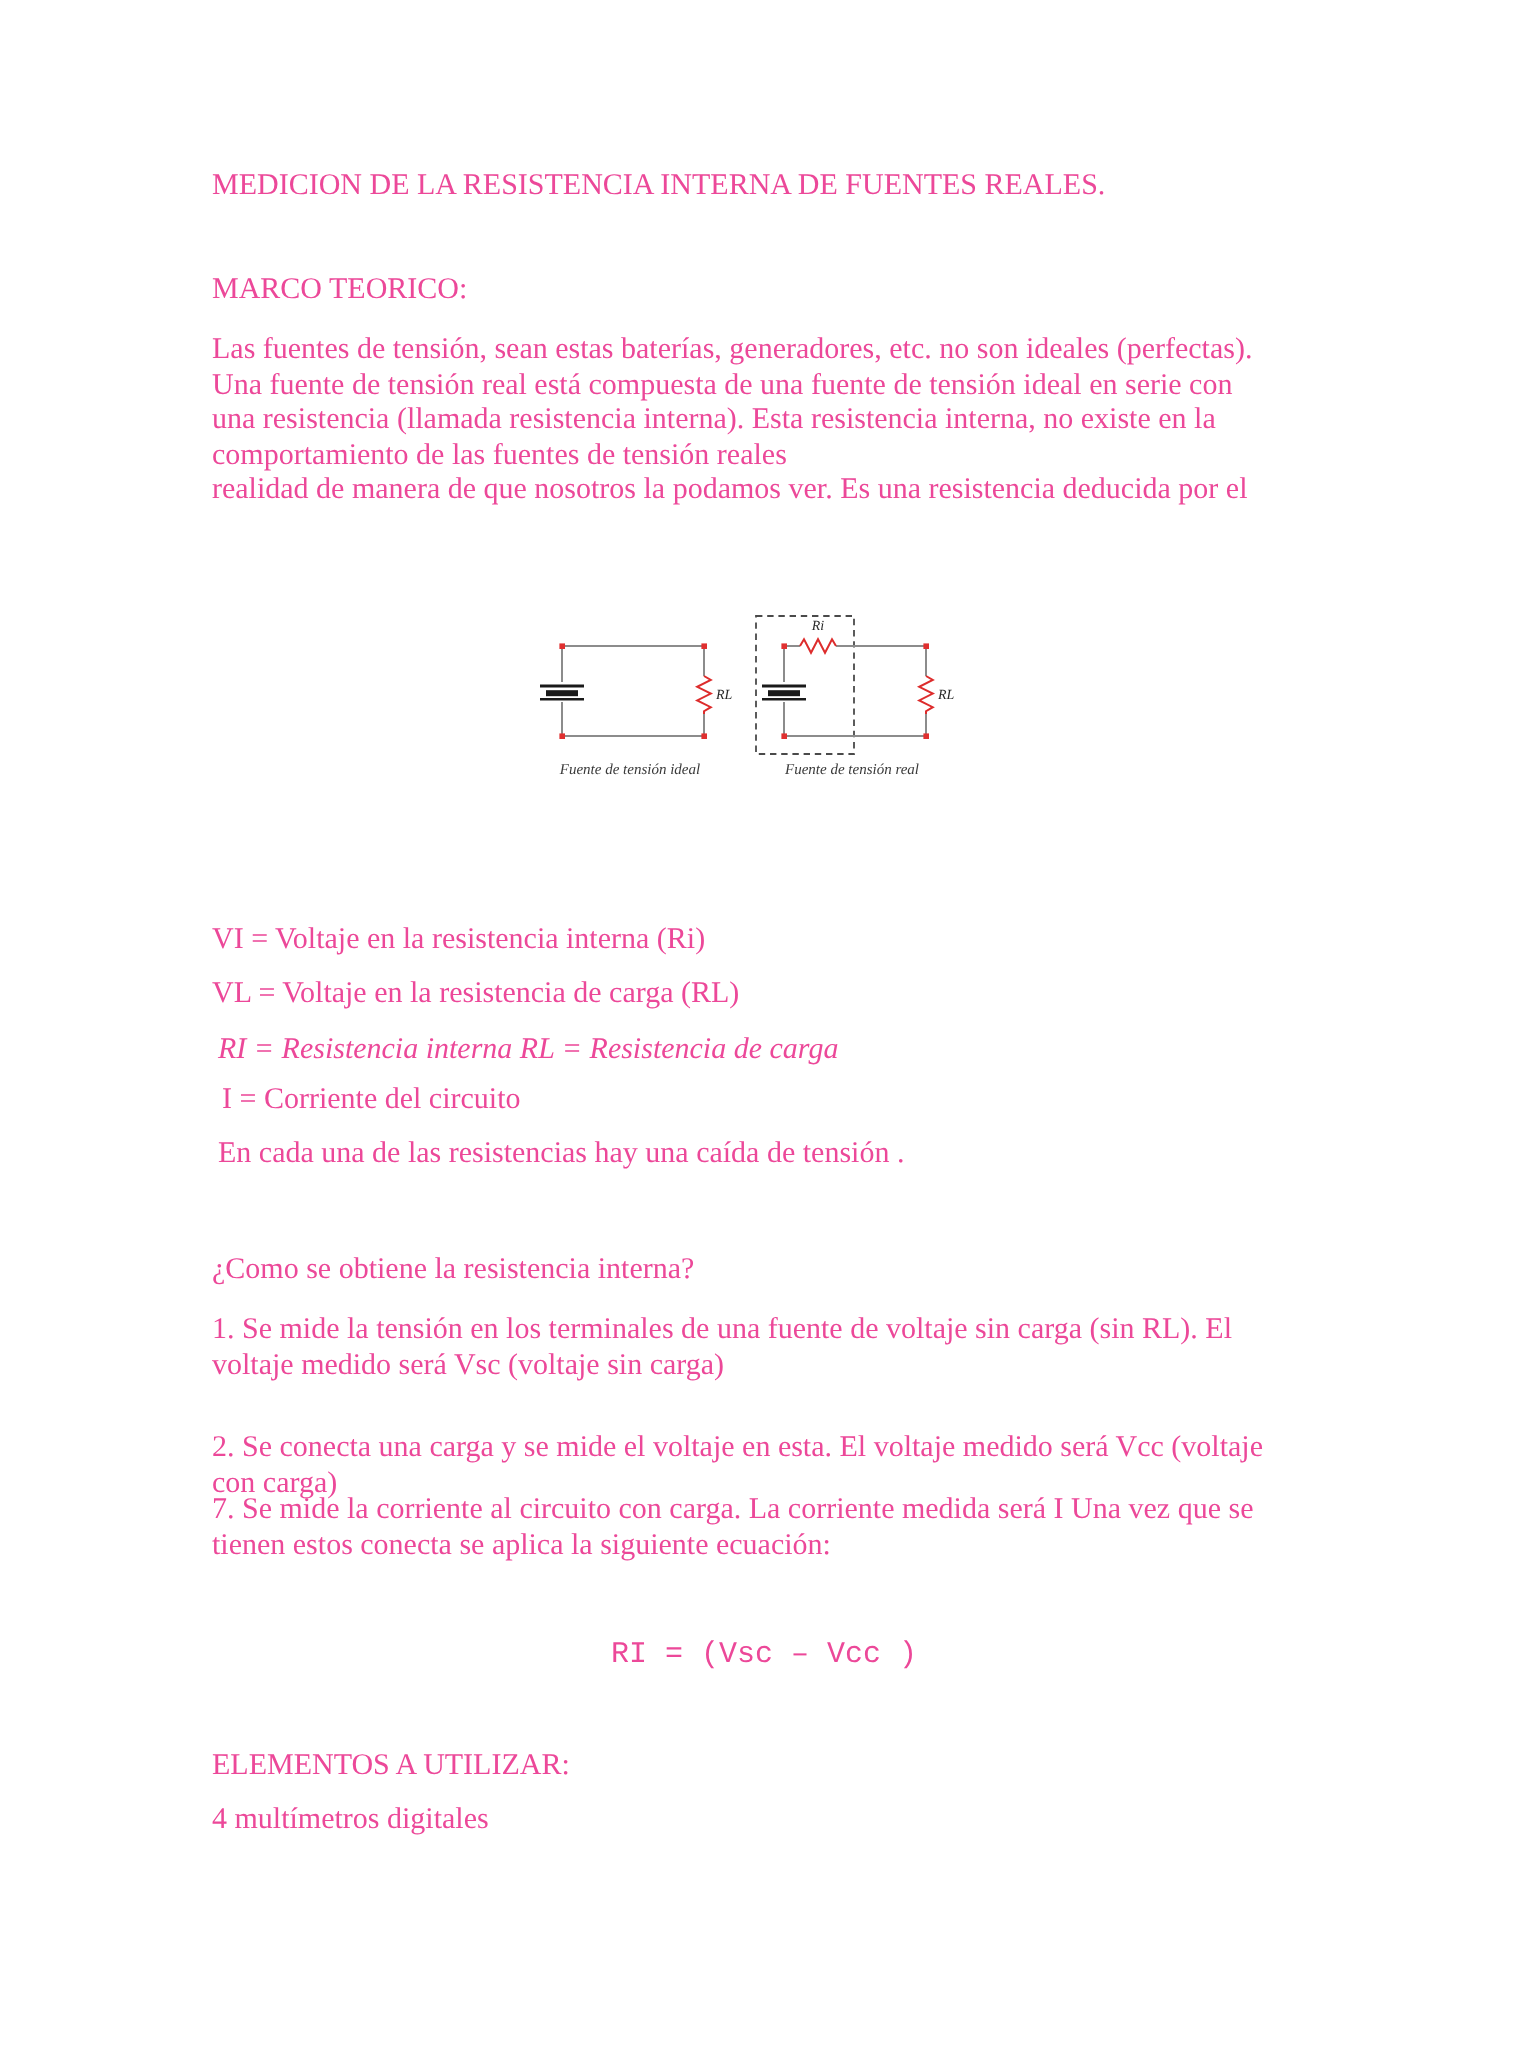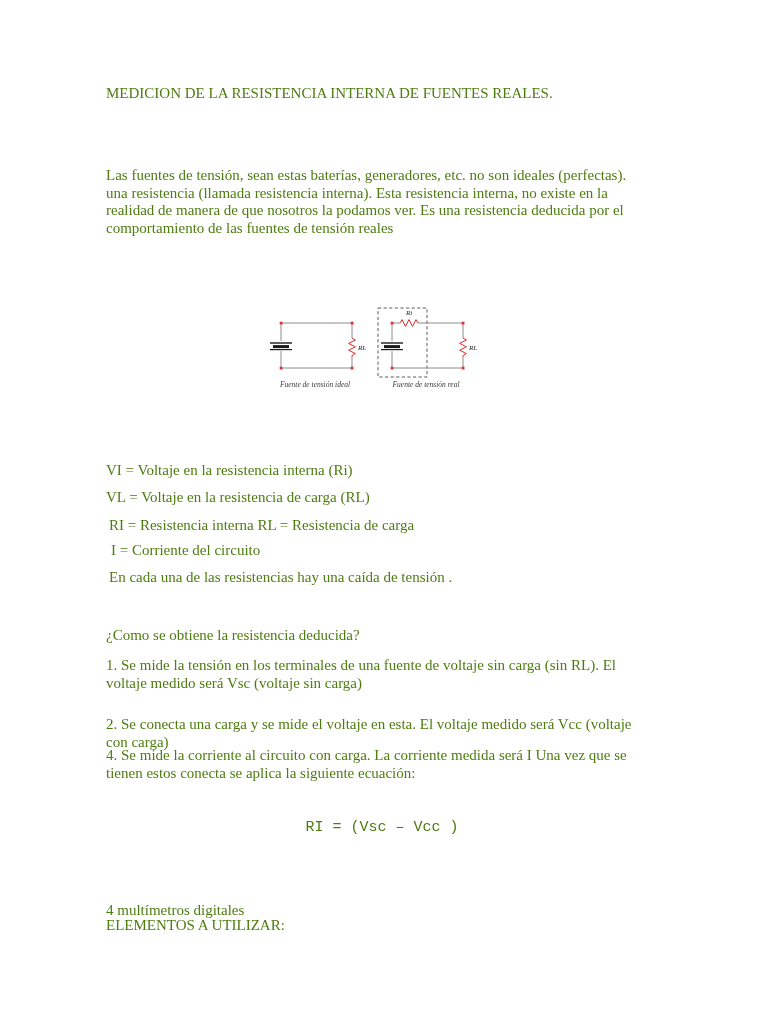--- a/index.html
+++ b/index.html
@@ -3,21 +3,21 @@
 <meta charset="utf-8">
 <style>
   html, body { margin: 0; padding: 0; background: #ffffff; }
   .page {
     position: relative;
     width: 684px;
     height: 1024px;
     background: #ffffff;
     overflow: hidden;
     font-family: "Liberation Serif", "DejaVu Serif", serif;
-    color: #4d7c0f;
+    color: #ec4899;
   }
   .doc-line {
     position: absolute;
     left: 106px;
     width: 552px;
     font-size: 15px;
     line-height: 17.6px;
     white-space: nowrap;
   }
   .doc-block {
@@ -39,26 +39,28 @@
   .dcaption { font-size: 7.5px; }
   .dlabel   { font-size: 7px; fill: #2a2a2a; }
 </style>
 </head>
 <body>
 
 <div class="page">
 
   <div class="doc-line" style="top:85px;">MEDICION DE LA RESISTENCIA INTERNA DE FUENTES REALES.</div>
 
+  <div class="doc-line" style="top:137px;">MARCO TEORICO:</div>
 
   <div class="doc-block" style="top:167px;">
     <div>Las fuentes de tensión, sean estas baterías, generadores, etc. no son ideales (perfectas).</div>
+    <div>Una fuente de tensión real está compuesta de una fuente de tensión ideal en serie con</div>
     <div>una resistencia (llamada resistencia interna). Esta resistencia interna, no existe en la</div>
+    <div>comportamiento de las fuentes de tensión reales</div>
     <div>realidad de manera de que nosotros la podamos ver. Es una resistencia deducida por el</div>
-    <div>comportamiento de las fuentes de tensión reales</div>
   </div>
 
   <svg style="position:absolute; left:258px; top:297px;" width="240" height="95" viewBox="0 0 240 95">
 
     <g>
 
       <path d="M23,26 H94 M23,71 H94 M23,26 V44 M23,54 V71 M94,26 V41 M94,60 V71" fill="none" stroke="#8c8c8c" stroke-width="1"></path>
 
       <g stroke="#1a1a1a">
         <path d="M12,46 H34" stroke-width="1.4"></path>
@@ -101,39 +103,39 @@
         <rect x="203.7" y="24.7" width="2.8" height="2.8"></rect>
         <rect x="132.7" y="69.7" width="2.8" height="2.8"></rect>
         <rect x="203.7" y="69.7" width="2.8" height="2.8"></rect>
       </g>
       <text class="dcaption" x="168" y="90" text-anchor="middle">Fuente de tensión real</text>
     </g>
   </svg>
 
   <div class="doc-line" style="top:462px;">VI = Voltaje en la resistencia interna (Ri)</div>
   <div class="doc-line" style="top:489px;">VL = Voltaje en la resistencia de carga (RL)</div>
-  <div class="doc-line indent-3" style="top:517px;">RI = Resistencia interna RL = Resistencia de carga</div>
+  <div class="doc-line indent-3" style="top:517px;font-style:italic;">RI = Resistencia interna RL = Resistencia de carga</div>
   <div class="doc-line indent-5" style="top:542px;">I = Corriente del circuito</div>
   <div class="doc-line indent-3" style="top:569px;">En cada una de las resistencias hay una caída de tensión .</div>
 
-  <div class="doc-line" style="top:627px;">¿Como se obtiene la resistencia deducida?</div>
+  <div class="doc-line" style="top:627px;">¿Como se obtiene la resistencia interna?</div>
 
   <div class="doc-block" style="top:657px;">
     <div>1. Se mide la tensión en los terminales de una fuente de voltaje sin carga (sin RL). El</div>
     <div>voltaje medido será Vsc (voltaje sin carga)</div>
   </div>
 
   <div class="doc-block" style="top:716px;">
     <div>2. Se conecta una carga y se mide el voltaje en esta. El voltaje medido será Vcc (voltaje</div>
     <div>con carga)</div>
   </div>
 
   <div class="doc-block" style="top:747px;">
-    <div>4. Se mide la corriente al circuito con carga. La corriente medida será I Una vez que se</div>
+    <div>7. Se mide la corriente al circuito con carga. La corriente medida será I Una vez que se</div>
     <div>tienen estos conecta se aplica la siguiente ecuación:</div>
   </div>
 
   <div class="doc-line centered" style="top:819px;font-family:Liberation Mono, monospace;">RI = (Vsc – Vcc )</div>
 
-  <div class="doc-line" style="top:917px;">ELEMENTOS A UTILIZAR:</div>
+  <div class="doc-line" style="top:875px;">ELEMENTOS A UTILIZAR:</div>
   <div class="doc-line" style="top:902px;">4 multímetros digitales</div>
 
 </div>
 
 </body></html>

